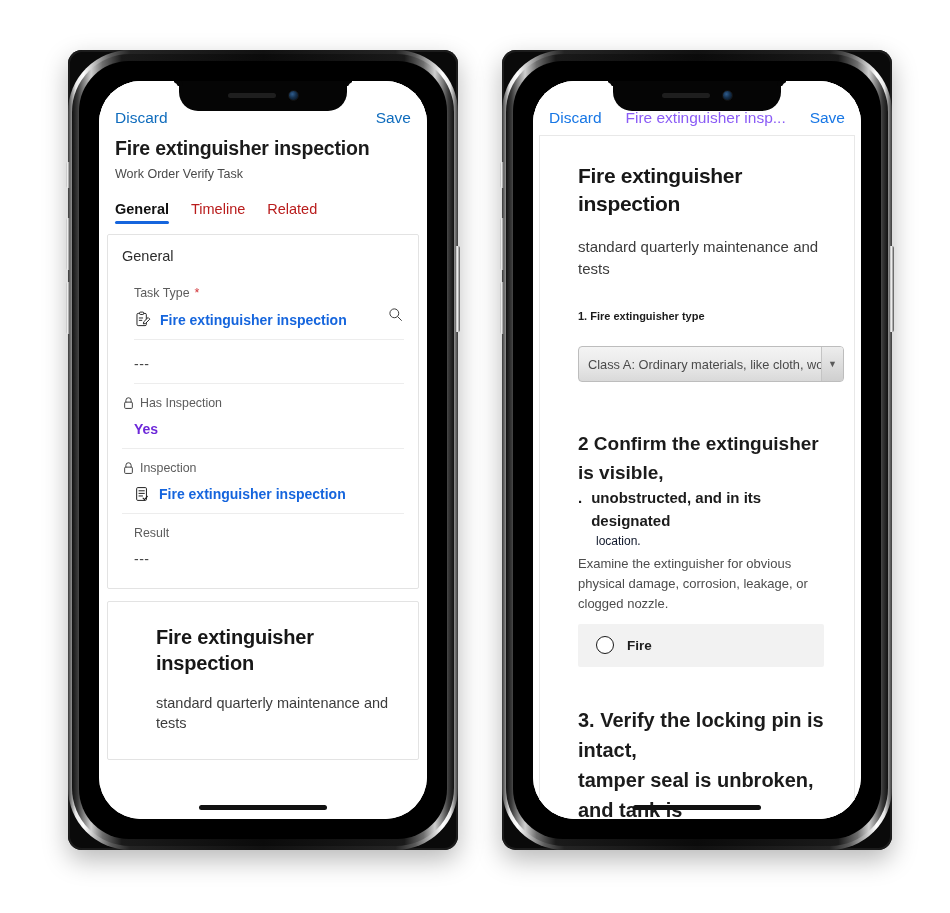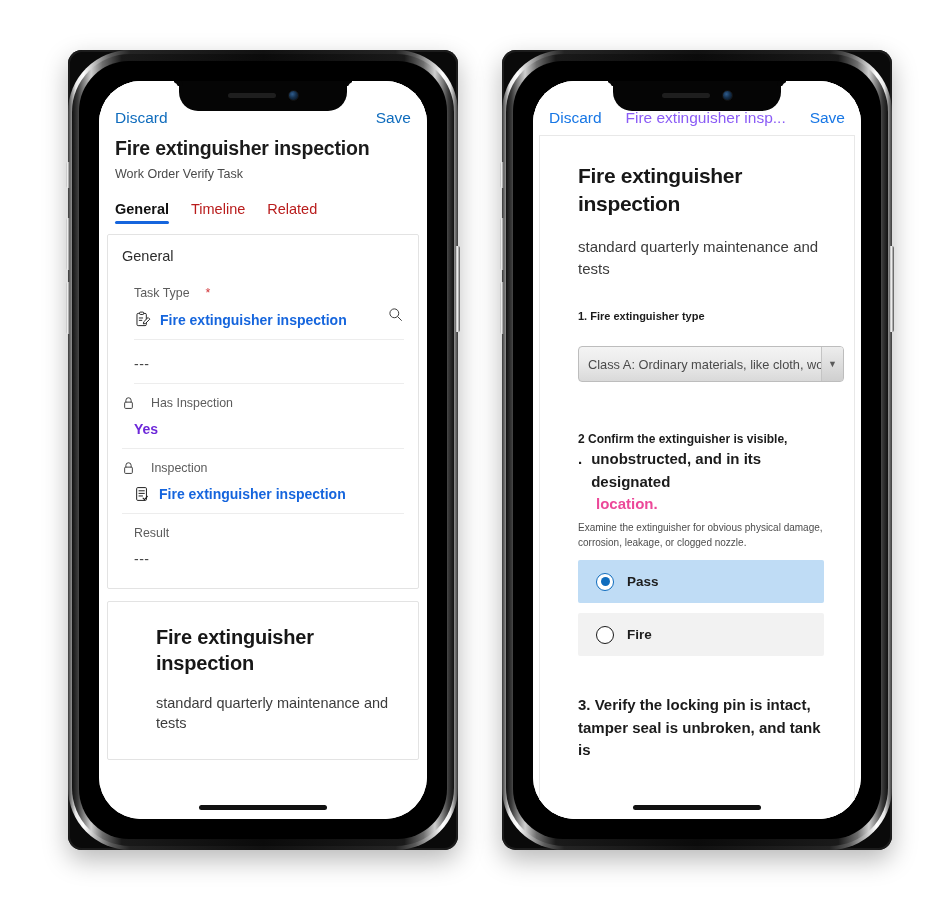--- a/index.html
+++ b/index.html
@@ -126,21 +126,21 @@
   .card {
     border: 1px solid #e3e3e3; background: #fff; border-radius: 2px;
     margin-top: 10px;
   }
   .card-head { font-size: 14.5px; color: #2d2d2d; padding: 13px 14px 10px 14px; }
 
   .field { padding: 0 14px 0 26px; }
   .field.flush { padding-left: 14px; }
   .field-row { border-bottom: 1px solid #ededed; padding: 5px 0 11px 0; }
   .field-label {
-    font-size: 12.4px; color: #5c5c5c; display: flex; align-items: flex-start; gap: 16px;
+    font-size: 12.4px; color: #5c5c5c; display: flex; align-items: flex-start; gap: 5px;
     padding-top: 7px;
   }
   .req { color: #d13438; font-size: 12.4px; }
   .field-value { font-size: 14px; color: #6d28d9; margin-top: 11px; }
   .field-value.bold { font-weight: 600; }
   .field-value.link { color: #1565dd; font-weight: 600; display: flex; align-items: center; gap: 9px; }
   .field-value.muted { color: #484848; letter-spacing: .5px; }
   .value-line { display: flex; align-items: center; justify-content: space-between; }
 
   .icon { display: inline-flex; flex: 0 0 auto; }
@@ -179,42 +179,42 @@
     padding: 0 9px; white-space: nowrap; overflow: hidden;
   }
   .select-arrow {
     flex: 0 0 auto; width: 22px; height: 100%;
     display: flex; align-items: center; justify-content: center;
     background: linear-gradient(180deg,#ededed,#cfcfcf);
     border-left: 1px solid #c4c4c4; color: #5a5a5a; font-size: 9px;
   }
 
   .q2-block { margin-top: 48px; }
-  .q2-line1 { font-size: 12px; font-weight: 600; color: #1b1b1b; line-height: 1.5; }
+  .q2-line1 { font-size: 19px; font-weight: 600; color: #1b1b1b; line-height: 1.5; }
   .q2-line2 { font-size: 15px; font-weight: 600; color: #1b1b1b; line-height: 1.5; display:flex; gap:9px;}
-  .q2-line3 { font-size: 15px; font-weight: 700; color: #ec4899; line-height: 1.5; padding-left: 18px; }
-  .q-desc { font-size: 10px; color: #4d4d4d; margin-top: 4px; line-height: 1.52; }
+  .q2-line3 { font-size: 12px; font-weight: 400; color: #0f172a; line-height: 1.5; padding-left: 18px; }
+  .q-desc { font-size: 13px; color: #4d4d4d; margin-top: 4px; line-height: 1.52; }
 
   .option {
     margin-top: 10px; height: 43px; display: flex; align-items: center;
     padding-left: 18px; gap: 13px; border-radius: 2px;
   }
   .option.selected { background: #bfdcf5; }
   .option.plain { background: #f2f2f2; }
   .opt-label { font-size: 13.5px; font-weight: 600; color: #1d1d1d; }
   .radio {
     width: 18px; height: 18px; border-radius: 50%;
     border: 1.8px solid #1b1b1b; background: #fff;
     display: flex; align-items: center; justify-content: center; flex: 0 0 auto;
   }
   .radio.on { border-color: #0f6cbd; }
   .radio.on::after { content: ""; width: 9px; height: 9px; border-radius: 50%; background: #0f6cbd; }
 
   .q3-block { margin-top: 38px; }
-  .q3-text { font-size: 15px; font-weight: 600; color: #1b1b1b; line-height: 1.5; }
+  .q3-text { font-size: 20px; font-weight: 600; color: #1b1b1b; line-height: 1.5; }
 </style>
 </head>
 <body>
 
 <div class="stage">
 
   <div class="phone left">
     <div class="band">
       <div class="band-inner"></div>
     </div>
@@ -388,24 +388,20 @@
                 <span>2</span>
                 <span>Confirm the extinguisher is visible,</span>
               </div>
               <div class="q2-line2">
                 <span>.</span>
                 <span>unobstructed, and in its designated</span>
               </div>
               <div class="q2-line3">location.</div>
               <div class="q-desc">Examine the extinguisher for obvious physical damage, corrosion, leakage, or clogged nozzle.</div>
 
-              <div class="option selected">
-                <span class="radio on"></span>
-                <span class="opt-label">Pass</span>
-              </div>
               <div class="option plain">
                 <span class="radio"></span>
                 <span class="opt-label">Fire</span>
               </div>
             </div>
 
             <div class="q3-block">
               <div class="q3-text">3. Verify the locking pin is intact,</div>
               <div class="q3-text">tamper seal is unbroken, and tank is</div>
 

